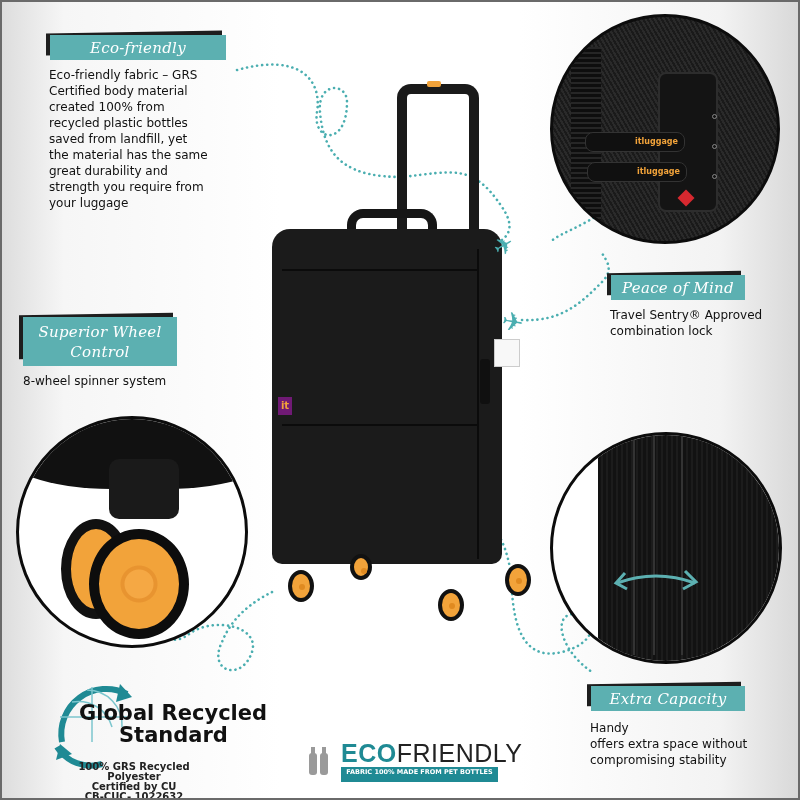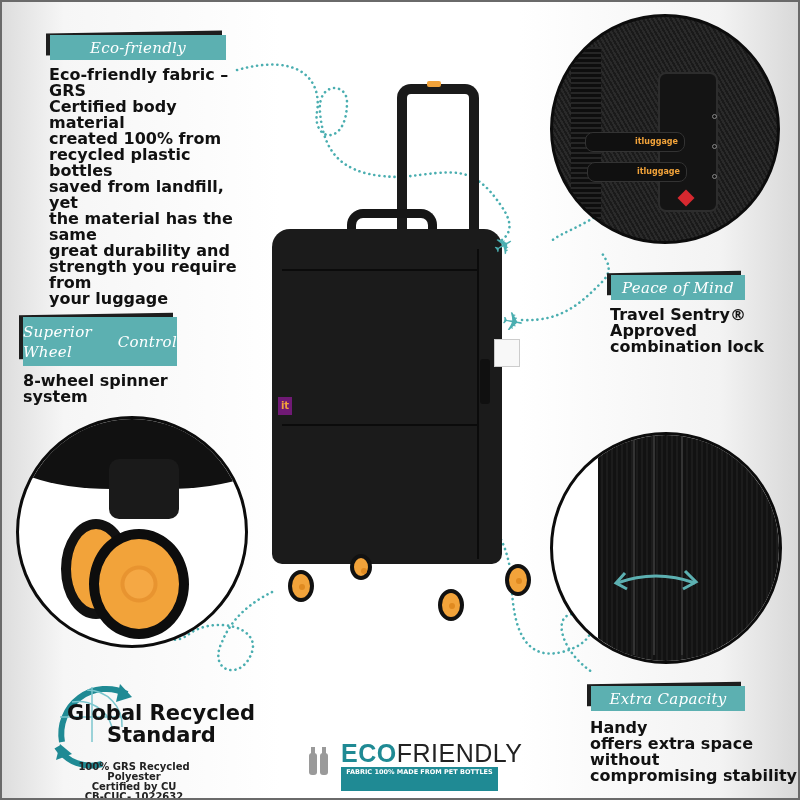--- a/index.html
+++ b/index.html
@@ -13,33 +13,33 @@
   .abs { position: absolute; }
 
   
   .badge { position: absolute; height: 26px; }
   .badge .shadow { position: absolute; left: 0; top: 0; right: 4px; height: 22px; background: #1e1e1e; transform: skewY(-1deg); }
   .badge .fill {
     position: absolute; left: 4px; top: 3px; right: 0; bottom: -2px;
     background: #5cb0b1; color: #fff; display: flex; align-items: center; justify-content: center;
     font-family: "DejaVu Serif", serif; font-style: italic; font-size: 15px; letter-spacing: 0.3px;
   }
-  .feat-text { position: absolute; font-weight: bold; font-size: 16px; line-height: 16px; color: #111; }
+  .feat-text { position: absolute; font-weight: normal; font-size: 12px; line-height: 16px; color: #111; }
 
   
   .circle { position: absolute; border-radius: 50%; border: 3px solid #0c0c0c; overflow: hidden; }
 
   
   .suitcase-body { background: #1b1b1b; border-radius: 18px 18px 10px 10px; }
   .wheel { position: absolute; width: 26px; height: 32px; border-radius: 50%; background: #f2a33a; border: 4px solid #111; }
   .wheel::after { content: ""; position: absolute; left: 7px; top: 10px; width: 6px; height: 6px; border-radius: 50%; background: #e08a20; }
 
   .dots { fill: none; stroke: #4aaeb0; stroke-width: 2.6; stroke-linecap: round; stroke-dasharray: 0.1 5; }
 
-  .grs-title { font-family: "DejaVu Sans", sans-serif; font-weight: bold; color: #111; }
+  .grs-title { font-family: "DejaVu Sans", sans-serif; font-weight: bold; color: #111; margin-left: 12px; }
   .eco-word { font-family: "Liberation Sans", sans-serif; font-size: 25px; letter-spacing: 0.5px; }
 </style>
 </head>
 <body>
 
 <svg class="abs" width="800" height="800" style="left:0;top:0;">
   <path class="dots" d="M235 68 C 300 50, 320 80, 315 110 C 310 140, 345 145, 345 100 C 345 80, 315 80, 318 110 C 322 160, 350 175, 400 175 C 450 170, 470 160, 500 205 C 510 220, 510 230, 500 238"></path>
   <path class="dots" d="M520 318 C 560 320, 580 300, 600 280 C 615 265, 600 255, 600 250"></path>
   <path class="dots" d="M600 210 C 580 225, 560 230, 548 240"></path>
   <path class="dots" d="M270 590 C 250 600, 230 615, 220 640 C 205 670, 240 680, 250 650 C 258 625, 215 615, 190 630 C 170 645, 160 640, 145 600"></path>
@@ -57,21 +57,21 @@
   <div>recycled plastic bottles</div>
   <div>saved from landfill, yet</div>
   <div>the material has the same</div>
   <div>great durability and</div>
   <div>strength you require from</div>
   <div>your luggage</div>
 </div>
 
 <div class="badge" style="left:17px;top:312px;width:158px;height:50px;">
   <div class="shadow" style="height:44px;"></div>
-  <div class="fill" style="flex-direction:row;line-height:20px;">
+  <div class="fill" style="flex-direction:column;line-height:20px;">
     <span>Superior Wheel</span>
     <span>Control</span>
   </div>
 </div>
 <div class="feat-text" style="left:21px;top:371px;width:200px;">
   <div>8-wheel spinner system</div>
 </div>
 
 <div class="badge" style="left:605px;top:270px;width:138px;">
   <div class="shadow"></div>
@@ -175,14 +175,14 @@
 <div class="abs" style="left:305px;top:738px;width:195px;height:40px;">
   <svg class="abs" width="24" height="30" style="left:0;top:5px;">
     <rect x="2" y="8" width="8" height="22" rx="3" fill="#9a9a9a"></rect>
     <rect x="4" y="2" width="4" height="7" fill="#9a9a9a"></rect>
     <rect x="13" y="8" width="8" height="22" rx="3" fill="#9a9a9a"></rect>
     <rect x="15" y="2" width="4" height="7" fill="#9a9a9a"></rect>
   </svg>
   <div class="abs eco-word" style="left:34px;top:0;line-height:26px;white-space:nowrap;">
     <span style="color:#1f8a94;font-weight:bold;">ECO</span><span style="color:#222;margin-top:48px;">FRIENDLY</span>
   </div>
-  <div class="abs" style="left:34px;top:27px;width:157px;height:24px;background:#1f8a94;color:#fff;font-size:6.5px;font-weight:bold;text-align:center;line-height:10px;white-space:nowrap;">FABRIC 100% MADE FROM PET BOTTLES</div>
+  <div class="abs" style="left:34px;top:27px;width:157px;height:15px;background:#1f8a94;color:#fff;font-size:6.5px;font-weight:bold;text-align:center;line-height:10px;white-space:nowrap;">FABRIC 100% MADE FROM PET BOTTLES</div>
 </div>
 
 </body></html>

